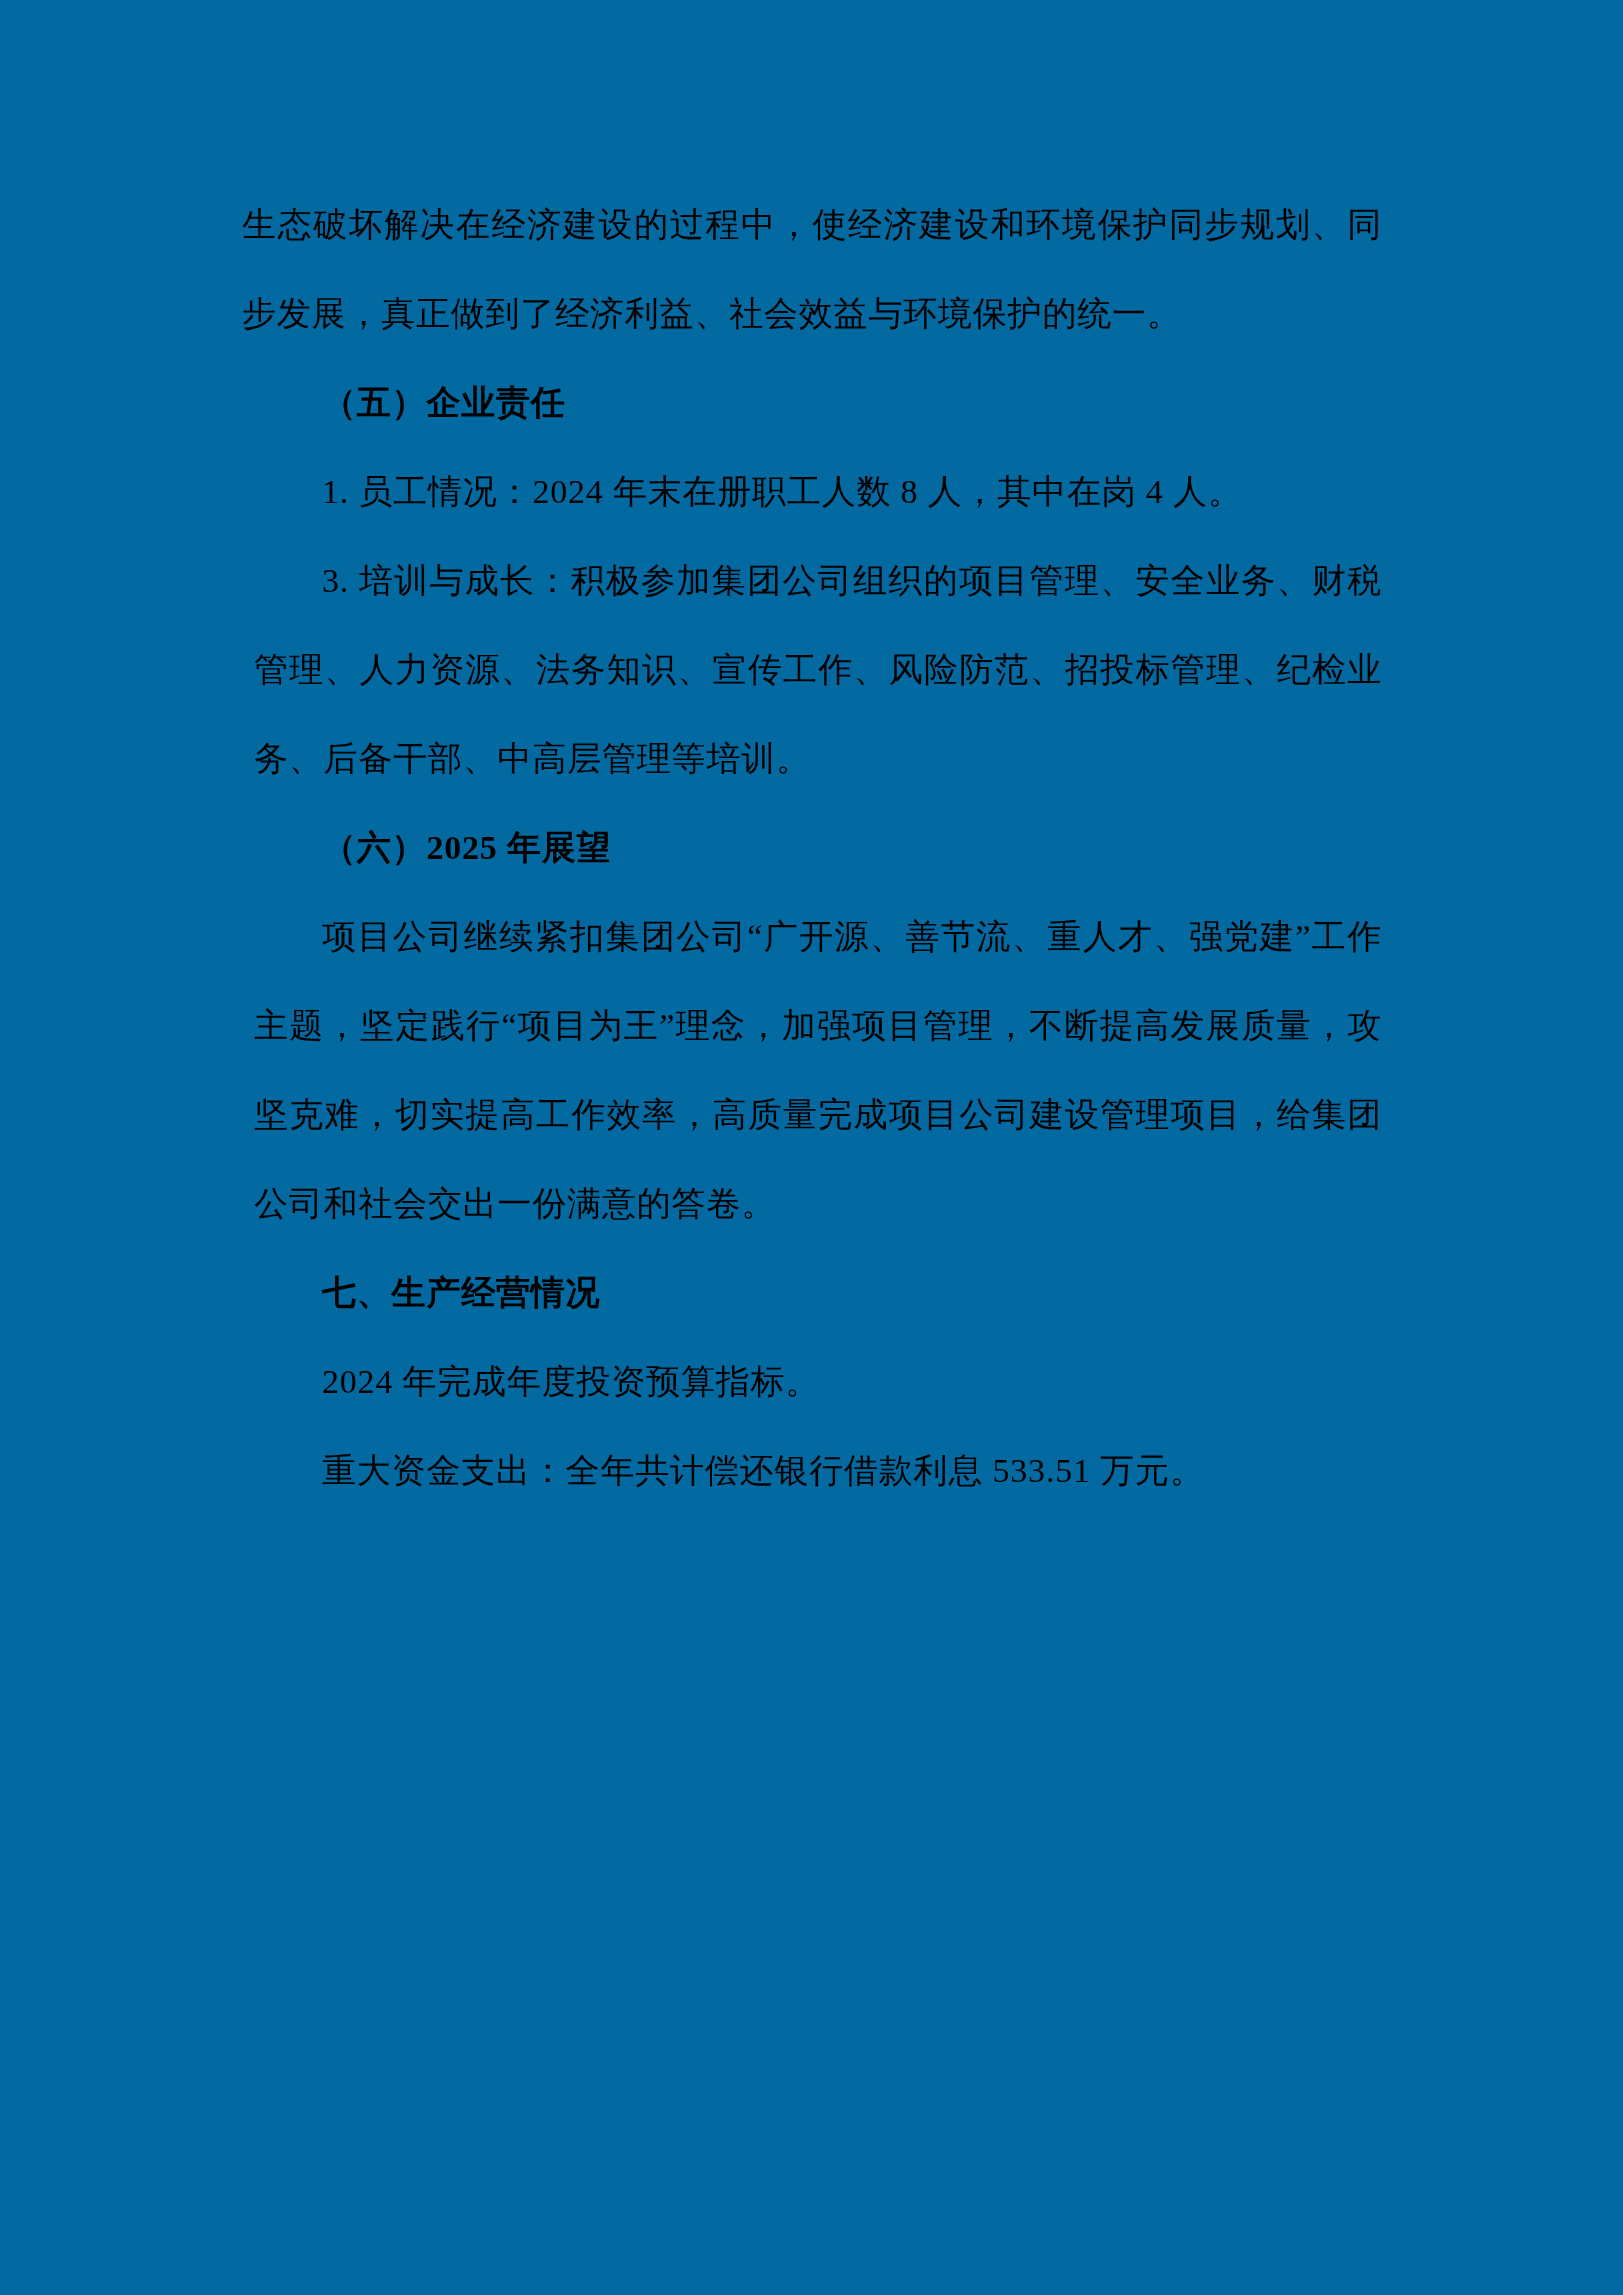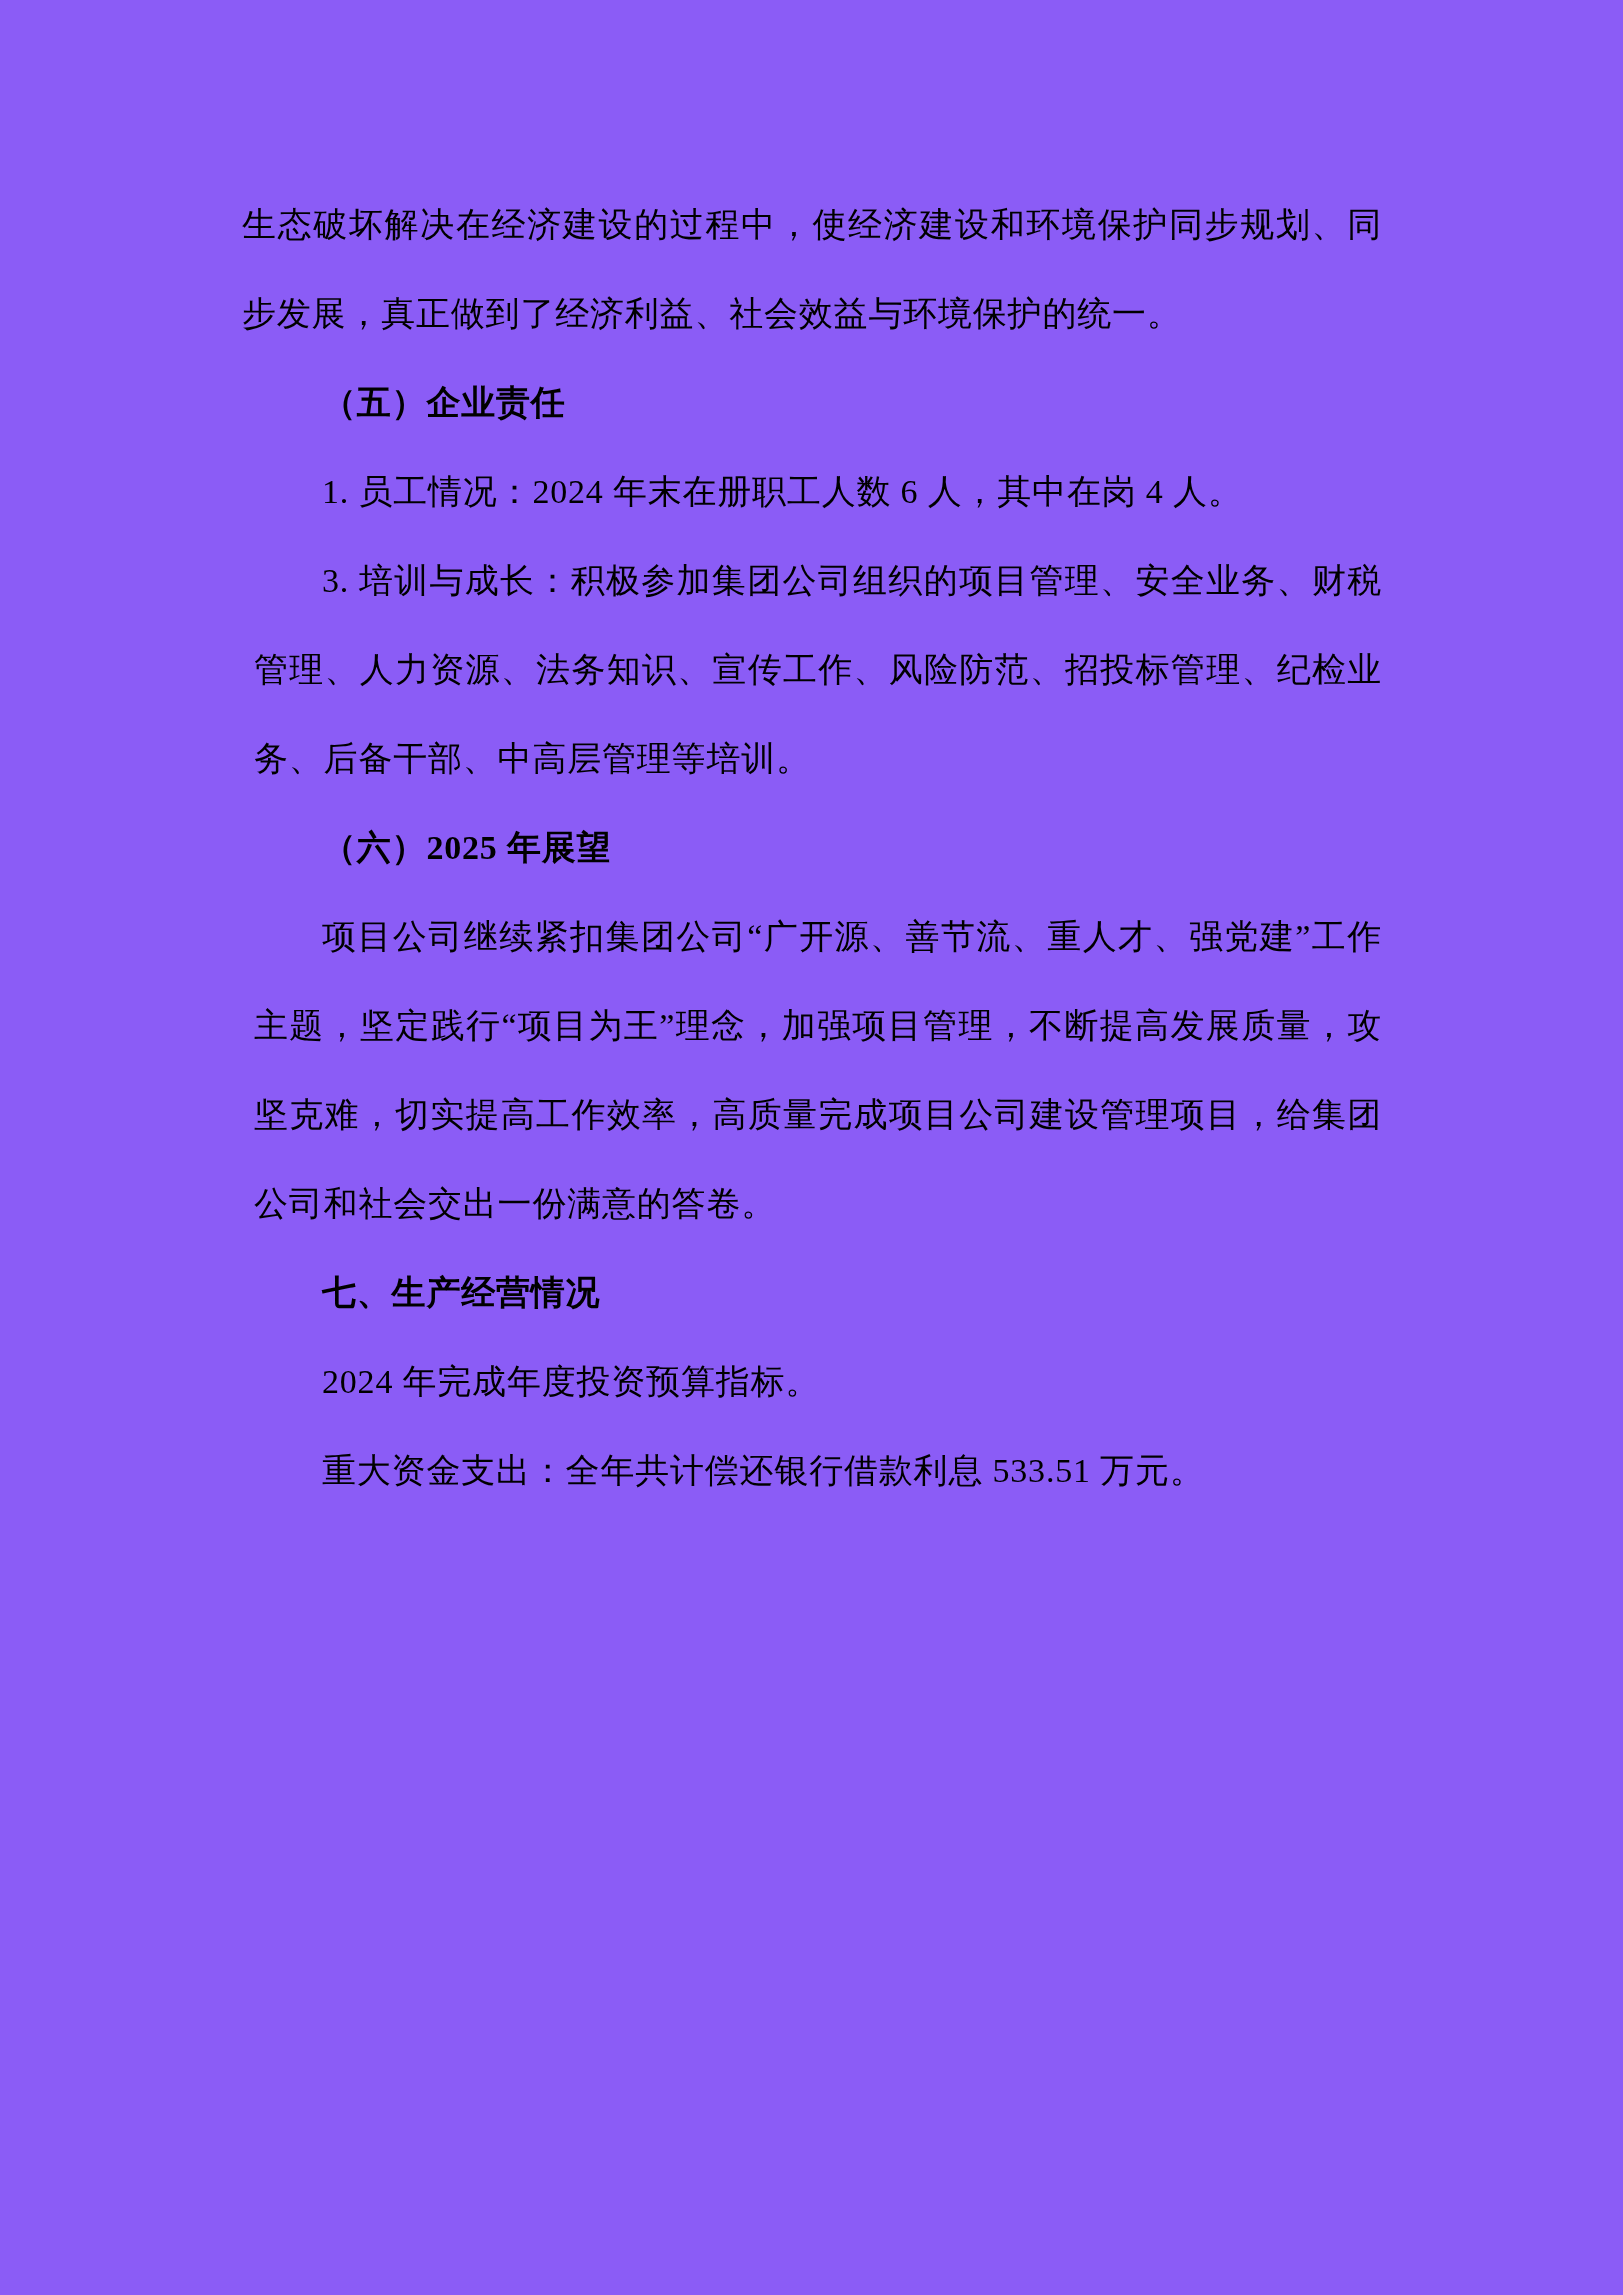--- a/index.html
+++ b/index.html
@@ -4,21 +4,21 @@
 <style>
   html, body {
     margin: 0;
     padding: 0;
     background: #ffffff;
   }
   .page {
     position: relative;
     width: 1623px;
     height: 2295px;
-    background: #8b5cf6;
+    background: #0369a1;
     overflow: hidden;
   }
   .doc-content {
     position: absolute;
     left: 242px;
     top: 180px;
     width: 1140px;
     font-family: "Liberation Serif", "DejaVu Serif", serif;
     color: #000000;
     text-align: justify;
@@ -38,21 +38,21 @@
     font-weight: 700;
   }
 </style>
 </head>
 <body>
 
 <div class="page">
   <div class="doc-content">
       <p class="body">生态破坏解决在经济建设的过程中，使经济建设和环境保护同步规划、同步发展，真正做到了经济利益、社会效益与环境保护的统一。</p>
       <p class="heading indent">（五）企业责任</p>
-      <p class="body indent">1. 员工情况：2024 年末在册职工人数 6 人，其中在岗 4 人。</p>
+      <p class="body indent">1. 员工情况：2024 年末在册职工人数 8 人，其中在岗 4 人。</p>
       <p class="body indent">3. 培训与成长：积极参加集团公司组织的项目管理、安全业务、财税管理、人力资源、法务知识、宣传工作、风险防范、招投标管理、纪检业务、后备干部、中高层管理等培训。</p>
       <p class="heading indent">（六）2025 年展望</p>
       <p class="body indent">项目公司继续紧扣集团公司“广开源、善节流、重人才、强党建”工作主题，坚定践行“项目为王”理念，加强项目管理，不断提高发展质量，攻坚克难，切实提高工作效率，高质量完成项目公司建设管理项目，给集团公司和社会交出一份满意的答卷。</p>
       <p class="heading indent">七、生产经营情况</p>
       <p class="body indent">2024 年完成年度投资预算指标。</p>
       <p class="body indent">重大资金支出：全年共计偿还银行借款利息 533.51 万元。</p>
     </div>
 </div>
 
 

